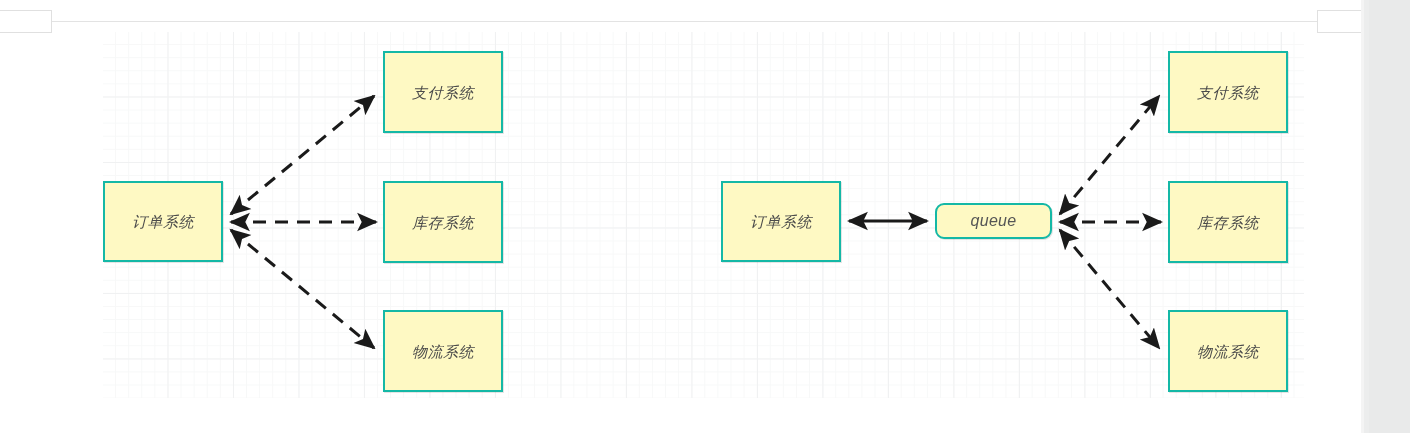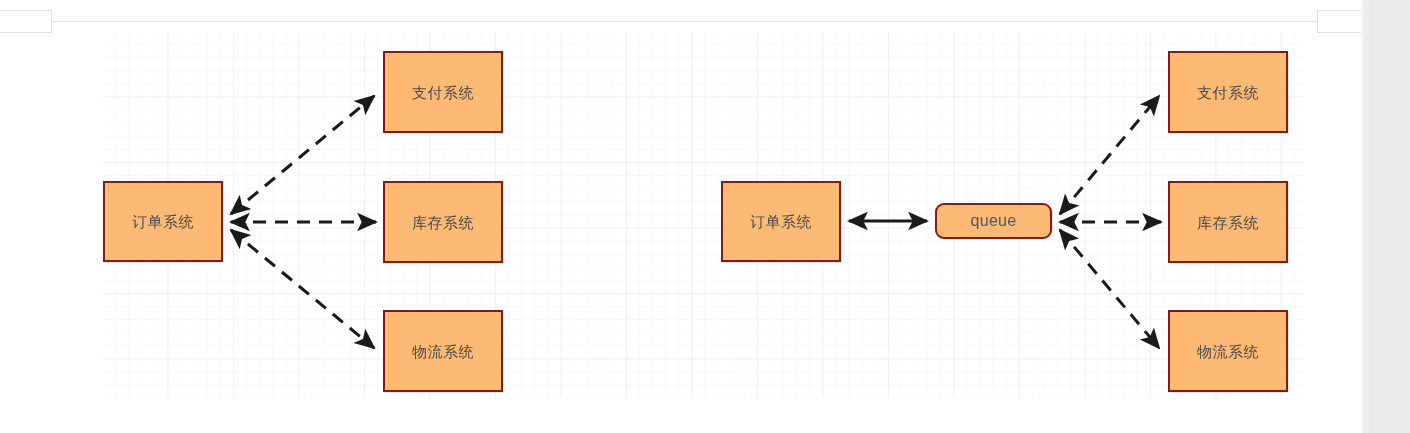--- a/index.html
+++ b/index.html
@@ -87,29 +87,30 @@
     position: absolute;
     left: 0; top: 0;
     width: 1410px; height: 433px;
     pointer-events: none;
   }
 
   
   .node {
     position: absolute;
     box-sizing: border-box;
-    background: #fdba74;
-    border: 2px solid #7f1d1d;
+    background: #fef9c3;
+    border: 2px solid #14b8a6;
     display: flex;
     align-items: center;
     justify-content: center;
     color: #4a4a4a;
     font-size: 15px;
     letter-spacing: 0.5px;
     box-shadow: 1px 1px 0 rgba(0,0,0,0.10);
+    font-style: italic;
   }
   .node.rounded {
     border-radius: 9px;
     font-size: 16px;
     letter-spacing: 0.3px;
     color: #555555;
     align-items: center;
   }
   .node-label {
     display: block;

